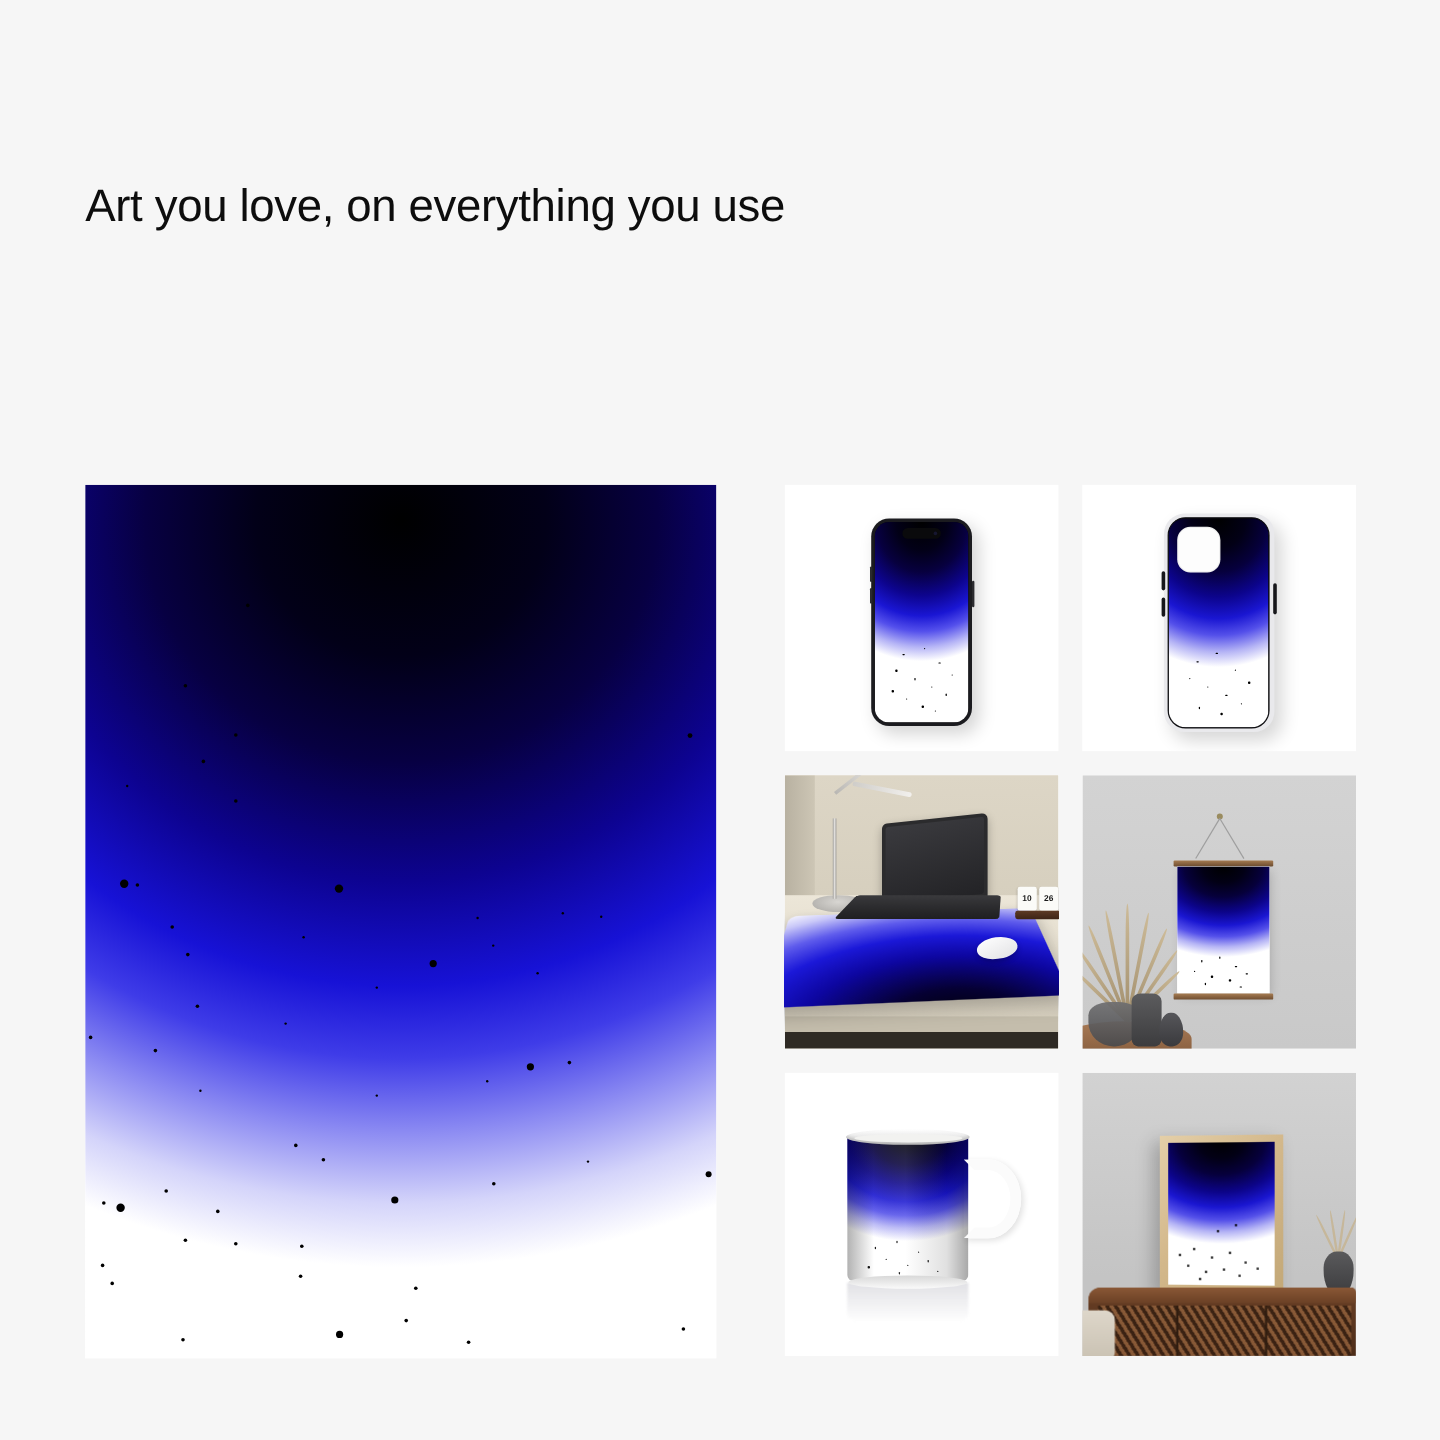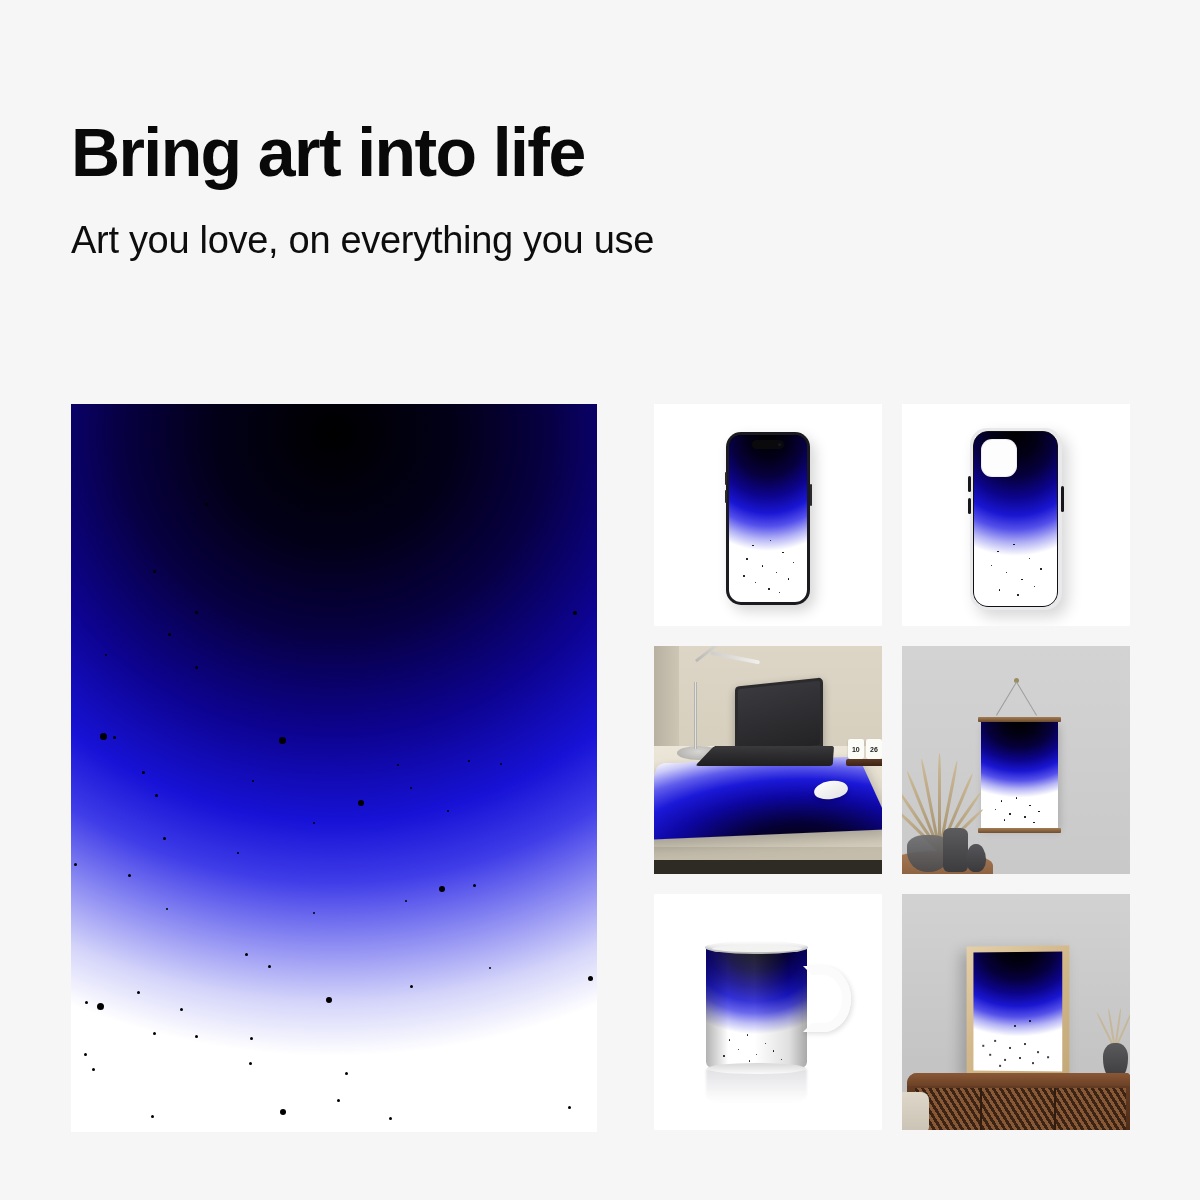--- a/index.html
+++ b/index.html
@@ -664,21 +664,20 @@
     background: linear-gradient(180deg,#ded7ca 0%, #c9c1b2 100%);
     border-radius: 8px;
   }
 </style>
 </head>
 <body>
 
 <div class="page">
 
   <div class="header">
-    <div class="headline">Bring art into life</div>
     <div class="subhead">Art you love, on everything you use</div>
   </div>
 
   <div class="gallery">
 
     <div class="hero-tile">
       <div class="art"></div>
       <div class="speckles">
         <i style="left:25.5%;top:13.6%;width:3px;height:3px;"></i>
         <i style="left:6.5%;top:34.4%;width:2px;height:2px;"></i>

